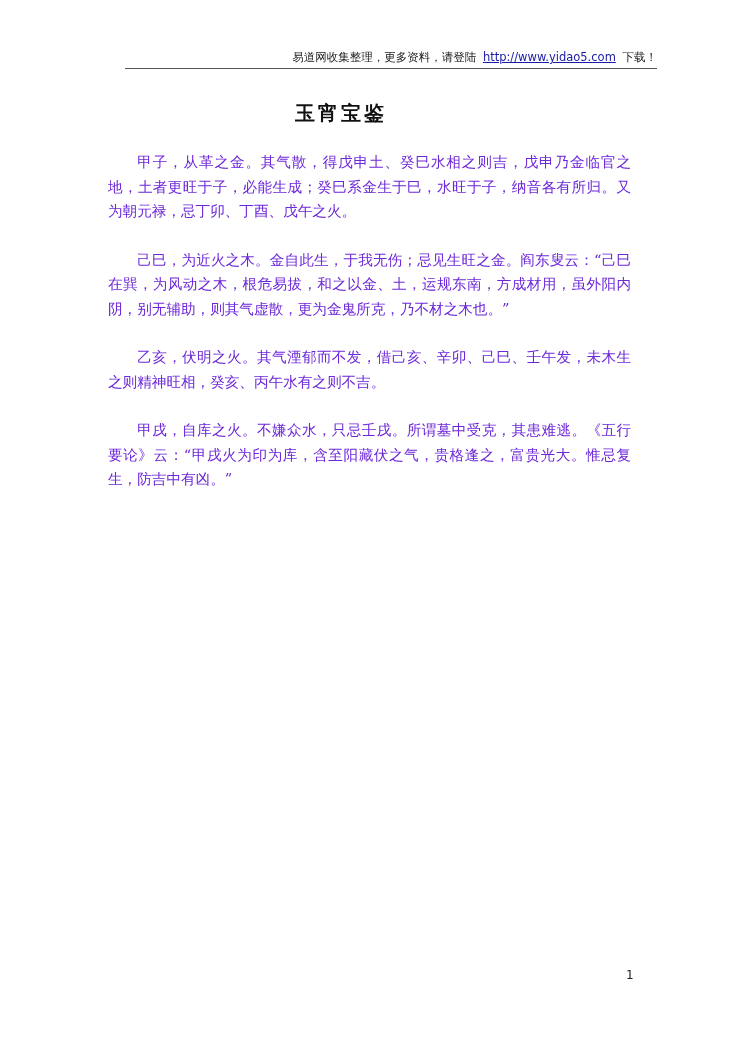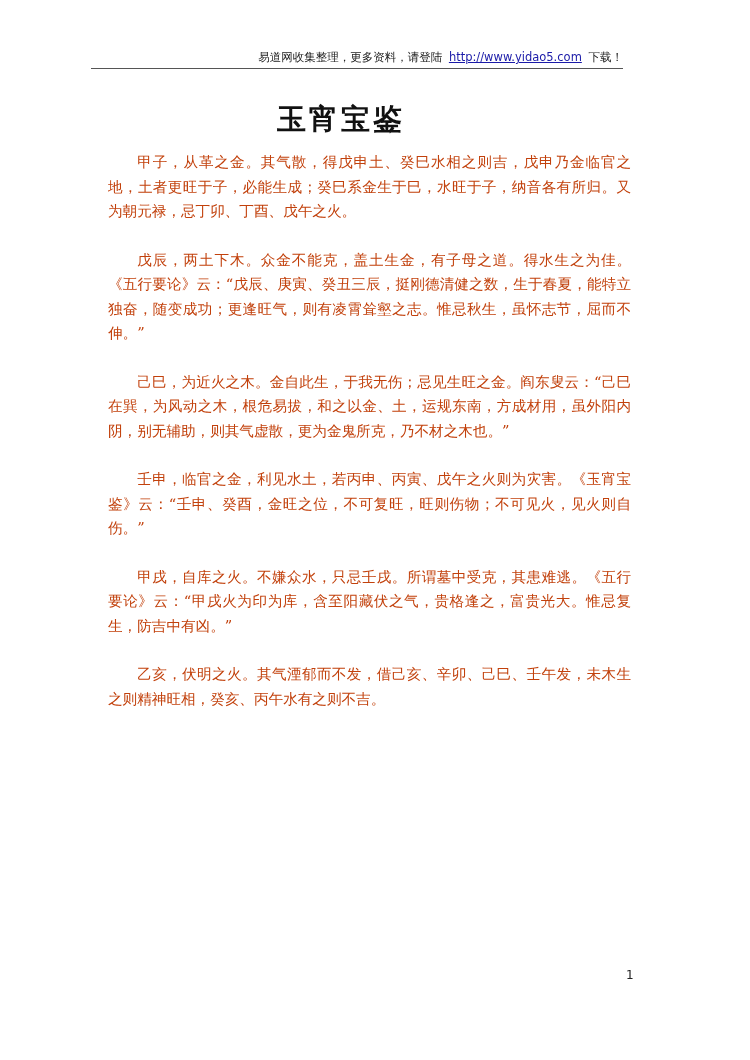--- a/index.html
+++ b/index.html
@@ -10,21 +10,21 @@
     body {
       width: 750px;
       height: 1060px;
       position: relative;
       overflow: hidden;
       font-family: "DejaVu Serif", "Liberation Serif", serif;
       color: #1a1a1a;
     }
     .page-header {
       position: absolute;
-      left: 91px;
+      left: 125px;
       top: 50px;
       width: 532px;
       height: 18px;
       border-bottom: 1.5px solid #555;
       text-align: right;
       font-size: 11.5px;
       line-height: 14px;
       color: #222;
       font-family: "DejaVu Sans", "Liberation Sans", sans-serif;
     }
@@ -32,39 +32,39 @@
       color: #1a1aa8;
       text-decoration: underline;
       margin: 0 3px;
     }
     .title {
       position: absolute;
       left: 0;
       width: 682px;
       top: 100px;
       text-align: center;
-      font-size: 29px;
+      font-size: 20px;
       font-weight: bold;
       letter-spacing: 3px;
       color: #111;
       font-family: "DejaVu Sans", "Liberation Sans", sans-serif;
     }
     .body {
       position: absolute;
       left: 108px;
       top: 150px;
       width: 534px;
     }
     .para {
       font-size: 14.6px;
       line-height: 24.5px;
       text-indent: 2em;
       text-align: justify;
       margin: 0 11px 24px 0;
-      color: #c2410c;
+      color: #6d28d9;
     }
     .page-number {
       position: absolute;
       left: 626px;
       top: 968px;
       font-size: 12px;
       color: #222;
       font-family: "DejaVu Sans", "Liberation Sans", sans-serif;
     }
   </style>
@@ -74,21 +74,19 @@
 <div class="page-header">
   <span>易道网收集整理，更多资料，请登陆</span>
   <span class="link">http://www.yidao5.com</span>
   <span>下载！</span>
 </div>
 
 <div class="title">玉宵宝鉴</div>
 
 <div class="body">
   <p class="para">甲子，从革之金。其气散，得戊申土、癸巳水相之则吉，戊申乃金临官之地，土者更旺于子，必能生成；癸巳系金生于巳，水旺于子，纳音各有所归。又为朝元禄，忌丁卯、丁酉、戊午之火。</p>
-  <p class="para">戊辰，两土下木。众金不能克，盖土生金，有子母之道。得水生之为佳。《五行要论》云：“戊辰、庚寅、癸丑三辰，挺刚德清健之数，生于春夏，能特立独奋，随变成功；更逢旺气，则有凌霄耸壑之志。惟忌秋生，虽怀志节，屈而不伸。”</p>
   <p class="para">己巳，为近火之木。金自此生，于我无伤；忌见生旺之金。阎东叟云：“己巳在巽，为风动之木，根危易拔，和之以金、土，运规东南，方成材用，虽外阳内阴，别无辅助，则其气虚散，更为金鬼所克，乃不材之木也。”</p>
-  <p class="para">壬申，临官之金，利见水土，若丙申、丙寅、戊午之火则为灾害。《玉宵宝鉴》云：“壬申、癸酉，金旺之位，不可复旺，旺则伤物；不可见火，见火则自伤。”</p>
+  <p class="para">乙亥，伏明之火。其气湮郁而不发，借己亥、辛卯、己巳、壬午发，未木生之则精神旺相，癸亥、丙午水有之则不吉。</p>
   <p class="para">甲戌，自库之火。不嫌众水，只忌壬戌。所谓墓中受克，其患难逃。《五行要论》云：“甲戌火为印为库，含至阳藏伏之气，贵格逢之，富贵光大。惟忌复生，防吉中有凶。”</p>
-  <p class="para">乙亥，伏明之火。其气湮郁而不发，借己亥、辛卯、己巳、壬午发，未木生之则精神旺相，癸亥、丙午水有之则不吉。</p>
 
 </div>
 
 <div class="page-number">1</div>
 
 </body></html>

